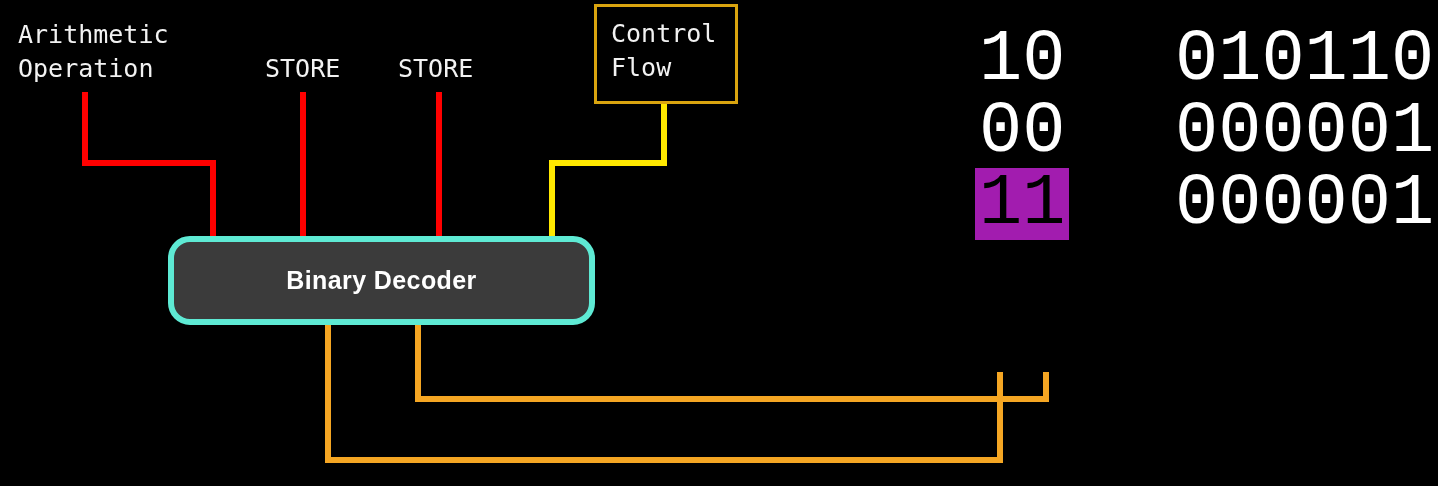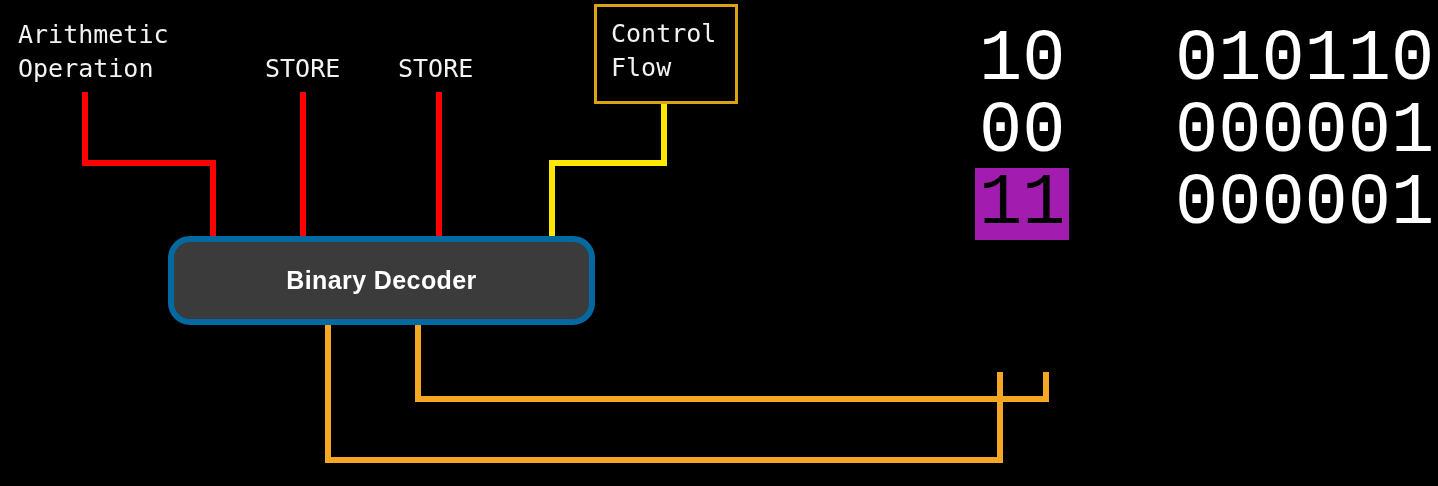--- a/index.html
+++ b/index.html
@@ -60,21 +60,21 @@
 
   
   #binary-decoder {
     position: absolute;
     left: 168px;
     top: 236px;
     width: 427px;
     height: 89px;
     box-sizing: border-box;
     background: #3b3b3b;
-    border: 6px solid #0369a1;
+    border: 6px solid #5eead4;
     border-radius: 22px;
     display: flex;
     align-items: center;
     justify-content: center;
   }
   #binary-decoder-label {
     color: #ffffff;
     font-family: "Liberation Sans", "DejaVu Sans", sans-serif;
     font-weight: bold;
     font-size: 25px;

